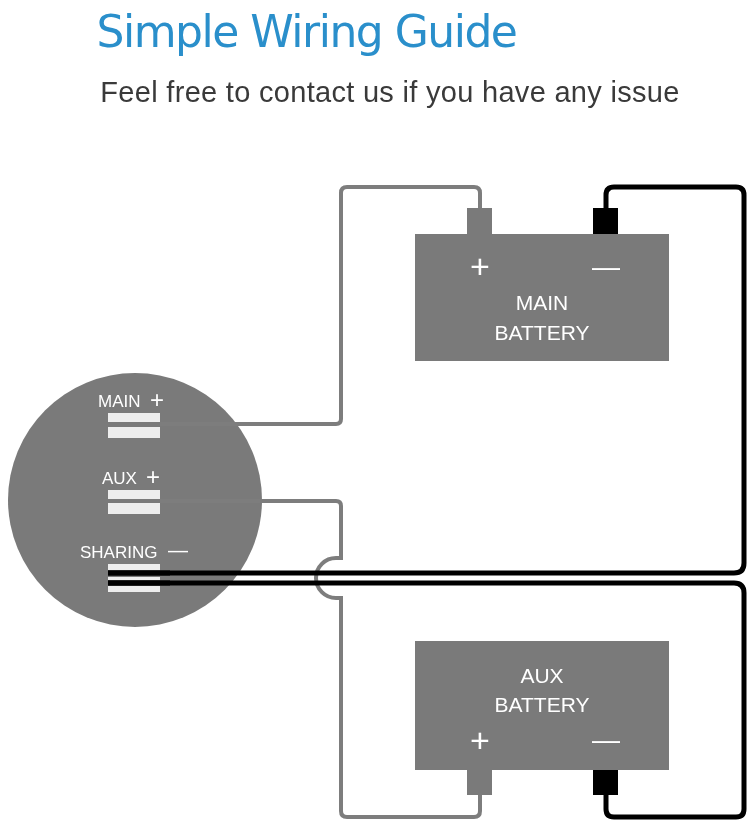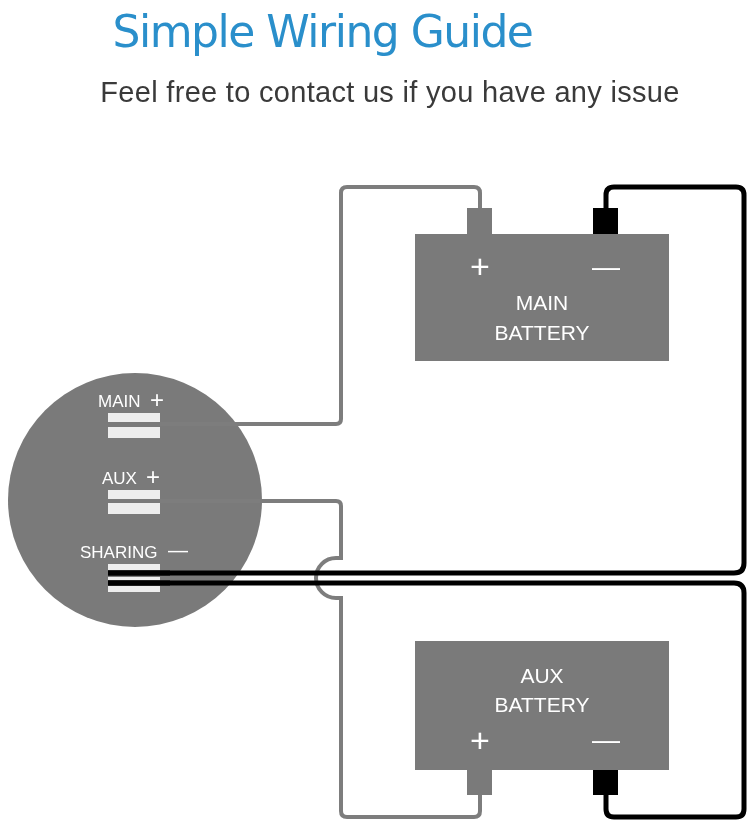--- a/index.html
+++ b/index.html
@@ -1,20 +1,20 @@
 <!DOCTYPE html>
 <html><head>
 <meta charset="utf-8">
 <style>
   html, body { margin: 0; padding: 0; background: #ffffff; }
   body { width: 756px; height: 828px; position: relative; overflow: hidden; font-family: "Liberation Sans", sans-serif; }
   .title {
     position: absolute; left: 0; width: 613px; top: 2px; text-align: center;
     font-family: "DejaVu Sans", sans-serif; font-size: 44px; letter-spacing: -1.5px;
-    color: #2a8fcb; font-weight: normal; margin: 0; line-height: 60px; padding-left: 16px;
+    color: #2a8fcb; font-weight: normal; margin: 0; line-height: 60px;
   }
   .subtitle {
     position: absolute; left: 0; width: 780px; top: 72px; text-align: center;
     font-family: "Liberation Sans", sans-serif; font-size: 29px; color: #3a3a3a;
     letter-spacing: 0.3px; line-height: 40px;
   }
   svg.diagram { position: absolute; left: 0; top: 0; }
   .lbl { font-family: "Liberation Sans", sans-serif; fill: #ffffff; }
 </style>
 </head>

